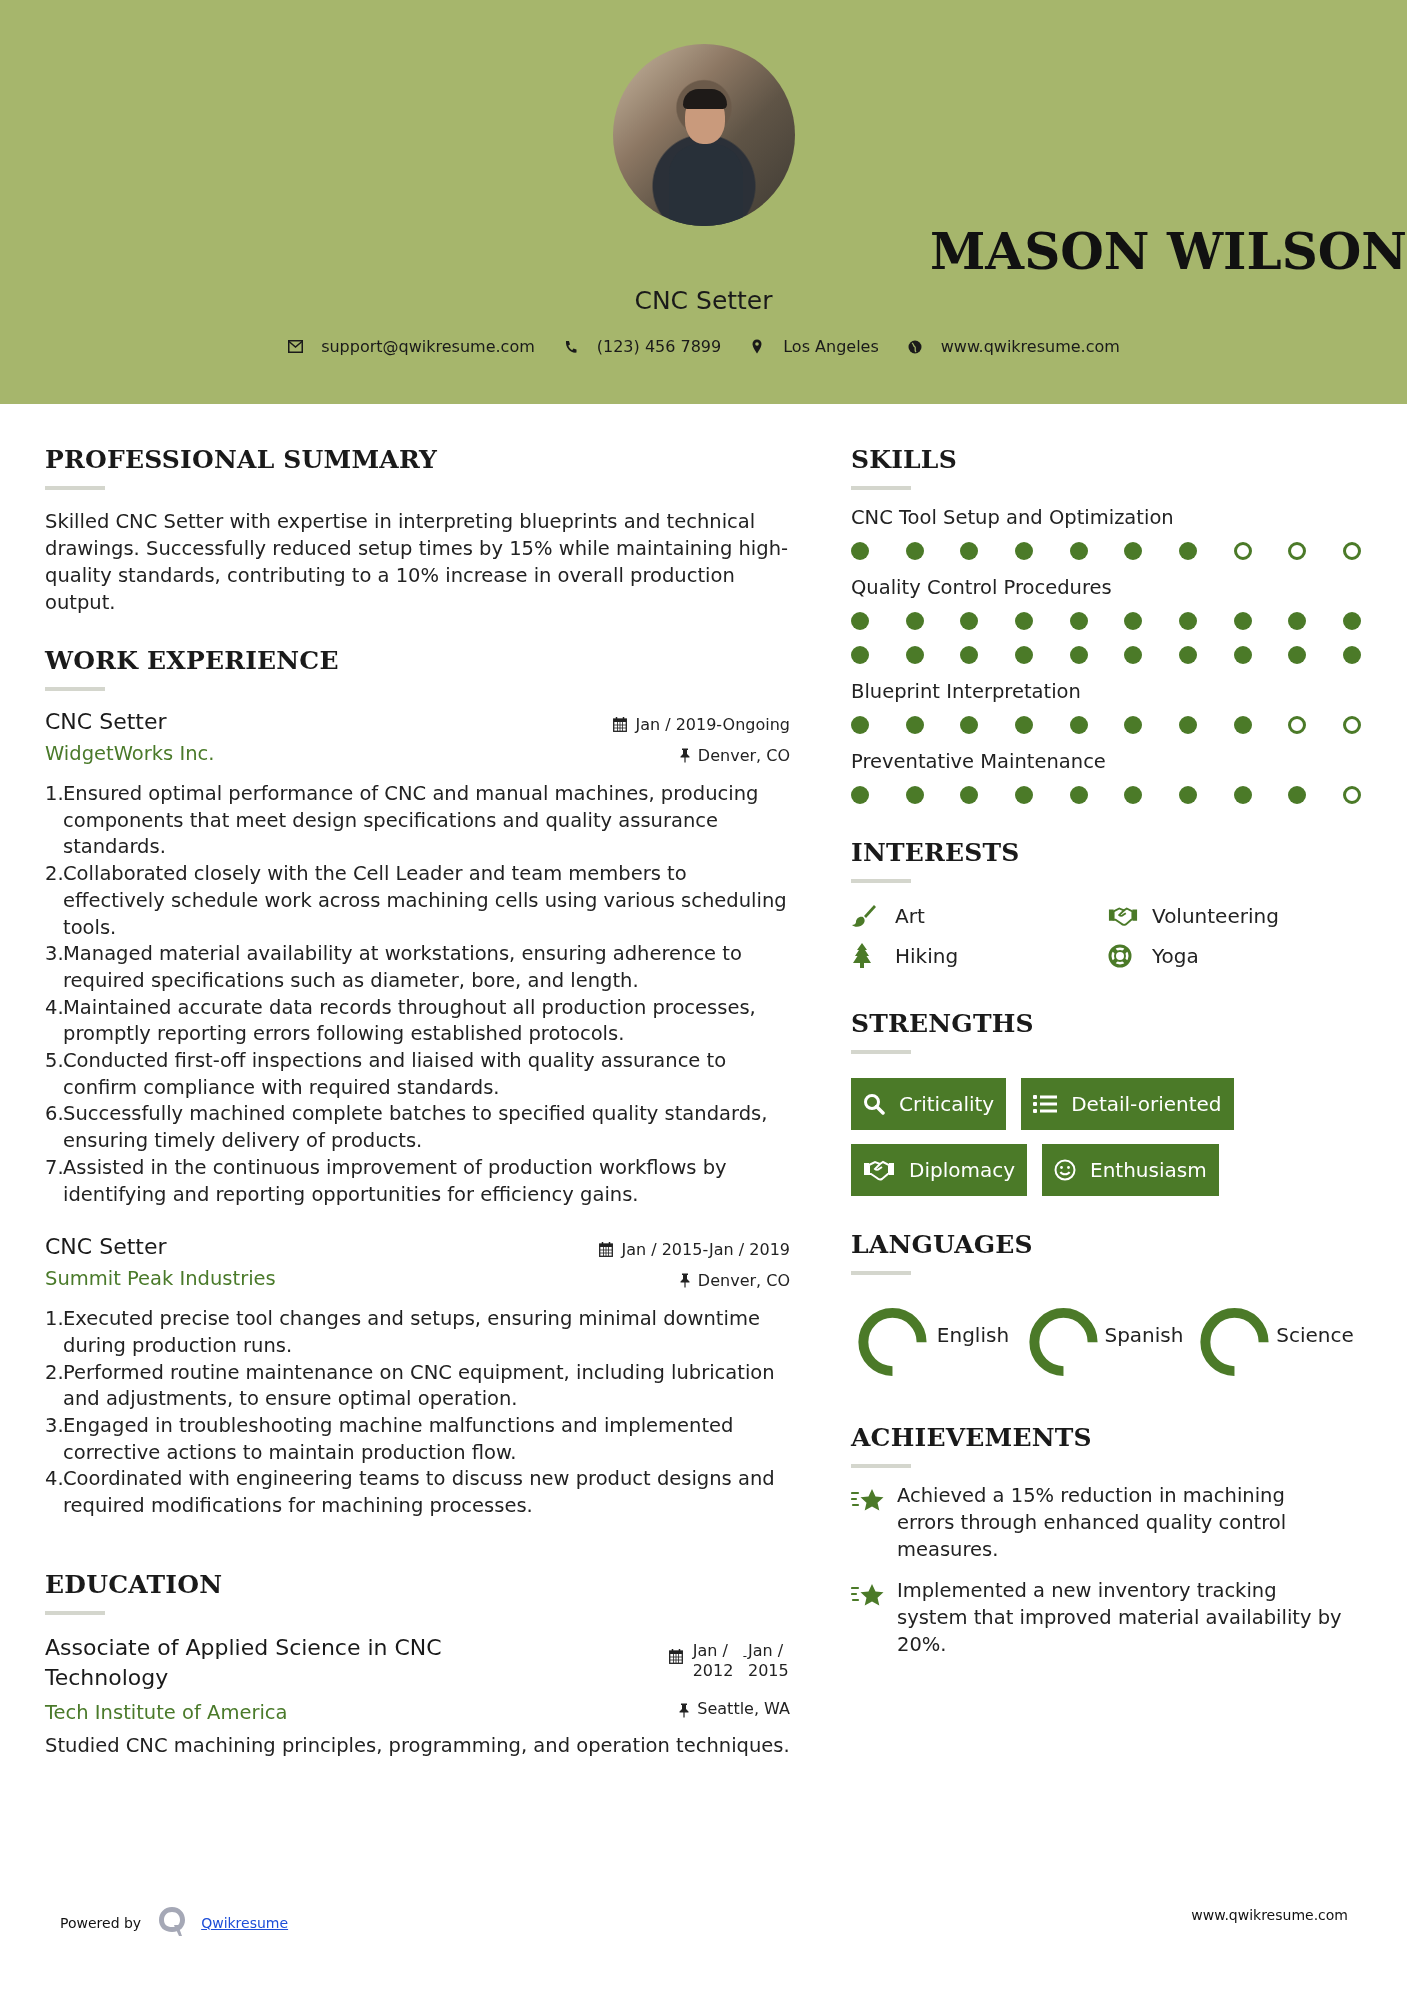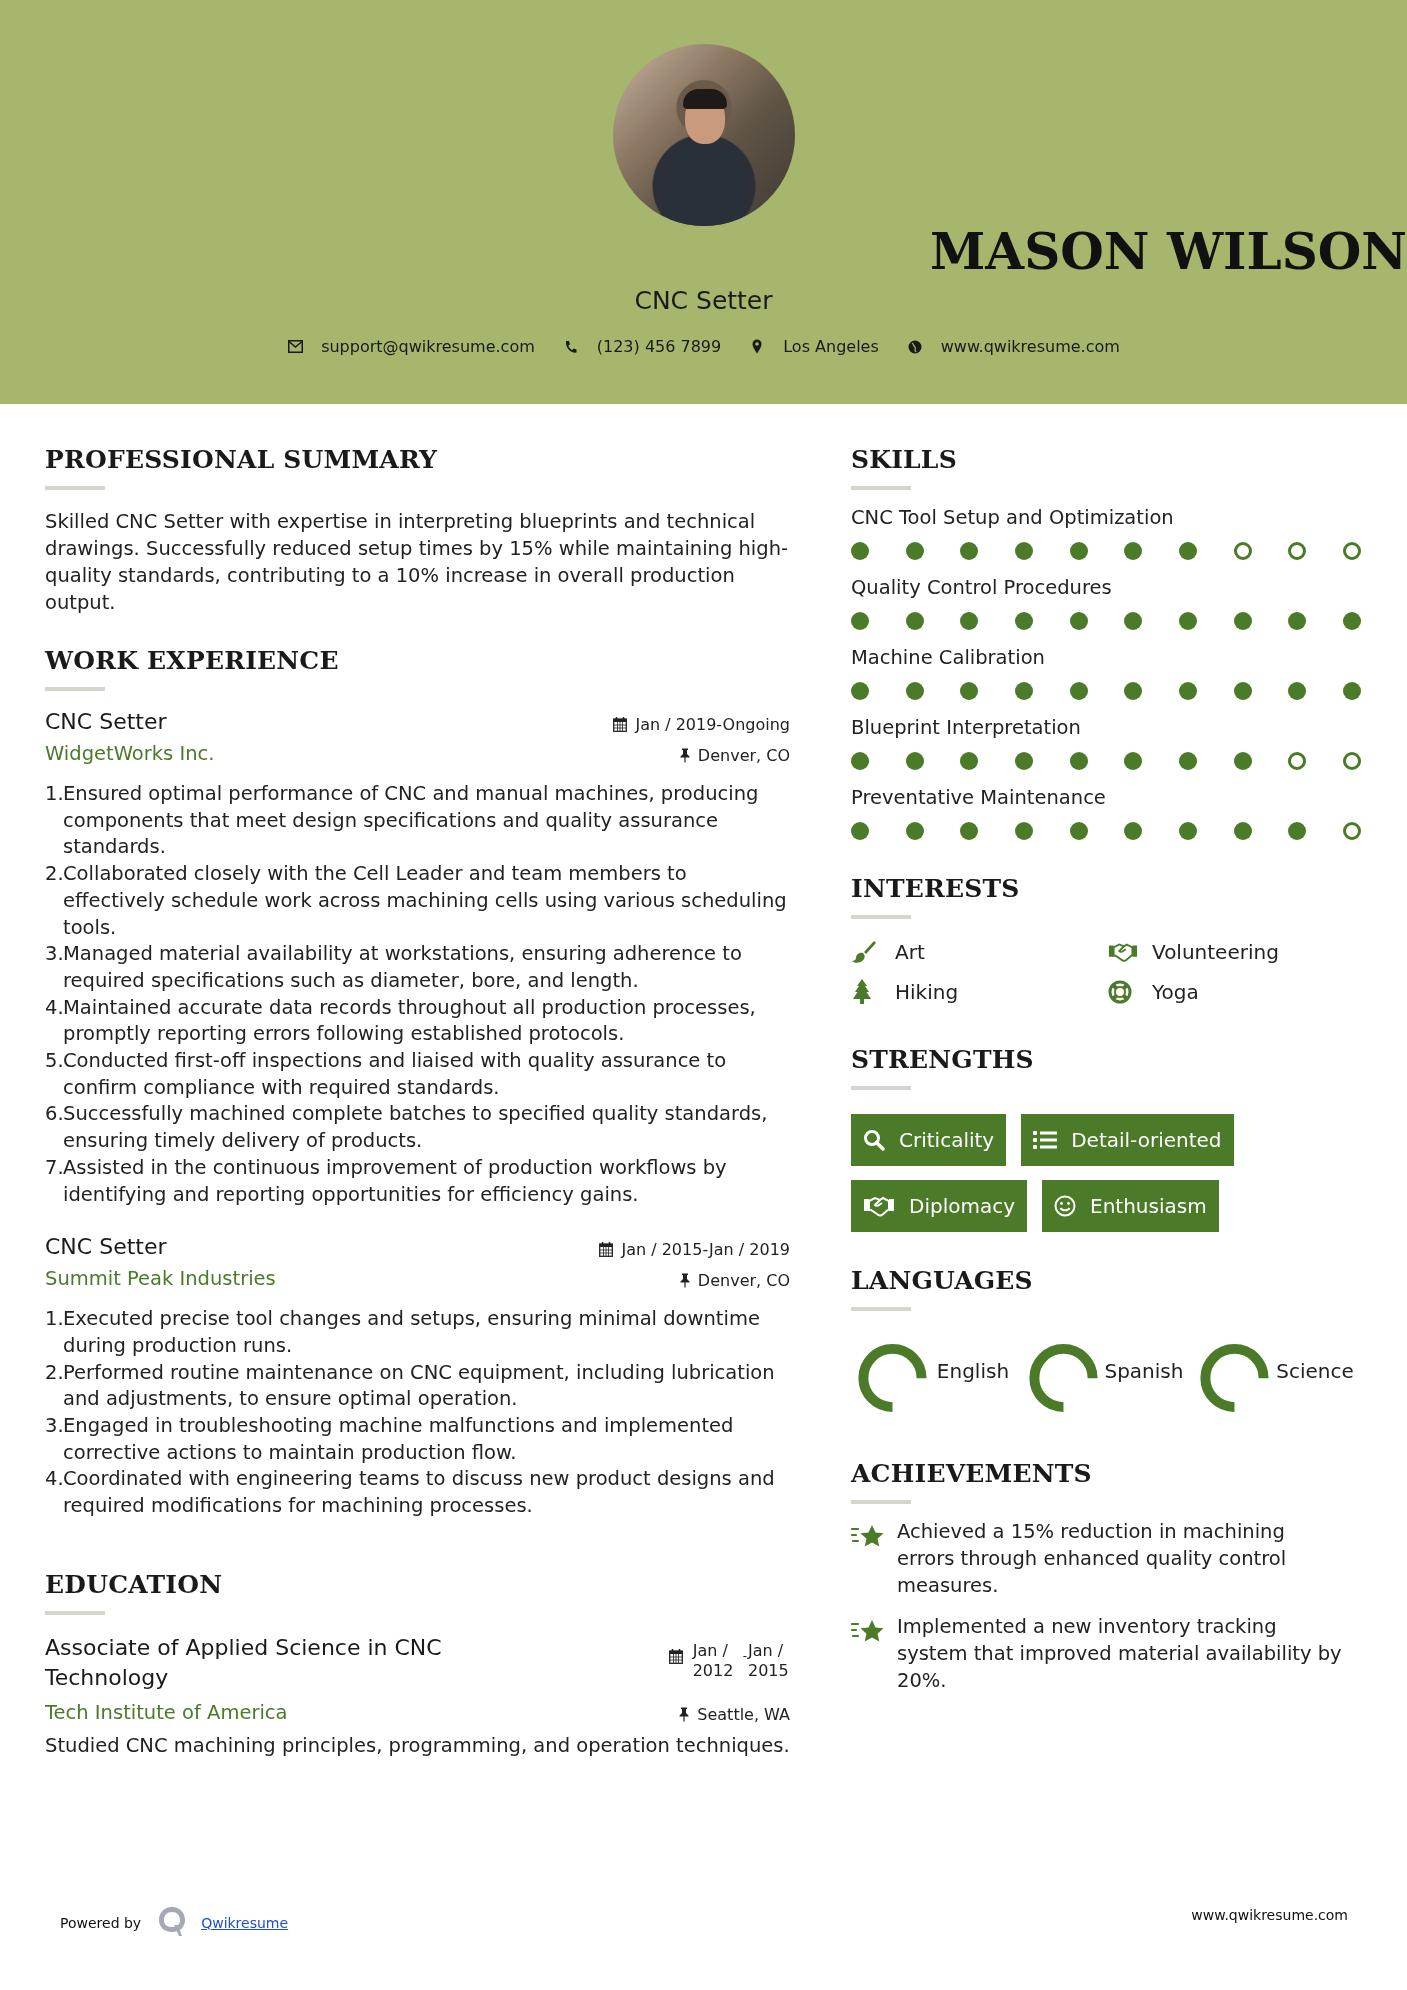--- a/index.html
+++ b/index.html
@@ -215,21 +215,21 @@
           <div>Jan /</div>
           <div>2012</div>
         </div>
         <span style="margin:8px 1px 0 0;font-size:12px;">-</span>
         <div style="line-height:20px;width:42px;">
           <div>Jan /</div>
           <div>2015</div>
         </div>
       </div>
       <div class="job-title" style="width:470px;line-height:30px;">Associate of Applied Science in CNC Technology</div>
-      <div class="meta" style="top:72px;">
+      <div class="meta" style="top:66px;align-items:flex-end;">
         <span class="mi">
           <svg width="10" height="15" viewBox="0 0 10 15">
               <path d="M2 0.5 H8 V2 H7 V6 L9.5 8.5 V9.5 H5.6 V14.5 H4.4 V9.5 H0.5 V8.5 L3 6 V2 H2 Z" fill="#222"></path>
             </svg>
         </span>
         <span>Seattle, WA</span>
       </div>
       <div class="company">Tech Institute of America</div>
       <p class="summary" style="margin-top:8px;">Studied CNC machining principles, programming, and operation techniques.</p>
     </div>
@@ -266,21 +266,20 @@
             <span class="dot"></span>
             <span class="dot"></span>
             <span class="dot"></span>
             <span class="dot"></span>
             <span class="dot"></span>
             <span class="dot"></span>
             <span class="dot"></span>
           </div>
         </div>
         <div class="skill">
-          <div class="skill-name">Machine Calibration</div>
           <div class="dots">
             <span class="dot"></span>
             <span class="dot"></span>
             <span class="dot"></span>
             <span class="dot"></span>
             <span class="dot"></span>
             <span class="dot"></span>
             <span class="dot"></span>
             <span class="dot"></span>
             <span class="dot"></span>

